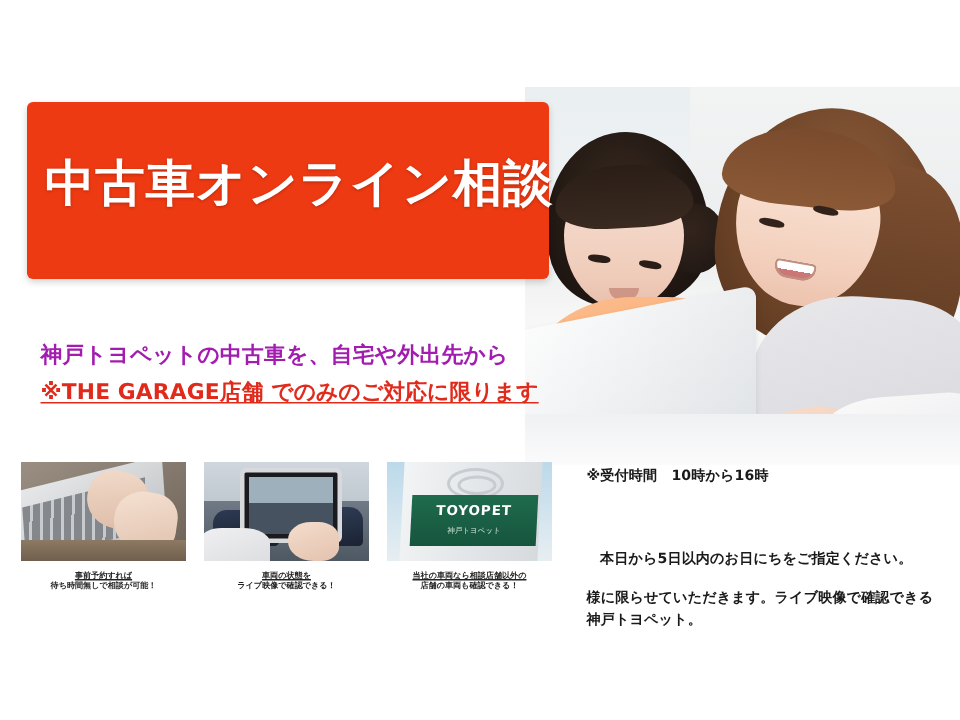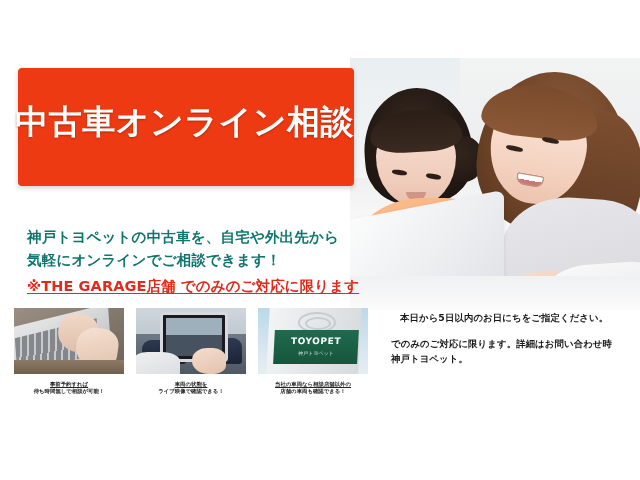--- a/index.html
+++ b/index.html
@@ -92,36 +92,36 @@
     background:linear-gradient(160deg,#fafafa,#e9e9ed);
     border-radius:40% 20% 10% 40%;transform:rotate(-4deg);}
   .hp-desk{position:absolute;left:0;bottom:0;width:100%;height:34px;
     background:linear-gradient(180deg,#f0f1f2,#fbfbfc);}
 
   
   .banner{
     position:absolute;left:18px;top:68px;width:336px;height:118px;
     background:#ed3a12;border-radius:4px;
     box-shadow:0 2px 5px rgba(0,0,0,.18);
-    display:flex;flex-direction:column;align-items:flex-end;justify-content:center;
+    display:flex;flex-direction:column;align-items:flex-start;justify-content:center;padding-left:12px;
   }
   .banner-title{
     color:#ffffff;font-weight:bold;font-size:33px;letter-spacing:.5px;
     line-height:1.05;white-space:nowrap;
     text-shadow:0 1px 2px rgba(120,20,0,.45);
     margin-bottom:10px;
   }
   .banner-sub{
     color:#ffffff;font-weight:bold;font-size:17.5px;letter-spacing:.3px;
     white-space:nowrap;line-height:1.1;
   }
 
   
   .lead{position:absolute;left:27px;top:226px;width:320px;}
-  .lead-line{color:#0f766e;font-size:14.5px;font-weight:bold;line-height:1.62;
+  .lead-line{color:#a21caf;font-size:14.5px;font-weight:bold;line-height:1.62;
     letter-spacing:.2px;white-space:nowrap;}
   .note-red{color:#e02b1c;font-size:14.5px;font-weight:bold;line-height:1.6;
     text-decoration:underline;text-underline-offset:2px;
     white-space:nowrap;letter-spacing:.1px;margin-top:2px;}
 
   
   .thumbs{position:absolute;left:14px;top:308px;width:356px;
     display:flex;gap:12px;}
   .thumb{width:110px;}
   .thumb-img{width:110px;height:66px;overflow:hidden;position:relative;
@@ -177,21 +177,21 @@
   .t3-logo{position:absolute;left:40px;top:4px;width:34px;height:17px;
     border:2px solid #c7ccd0;border-radius:50%;}
   .t3-logo:before{content:"";position:absolute;left:5px;top:3px;width:22px;height:9px;
     border:2px solid #c7ccd0;border-radius:50%;}
 
   
   .notes{position:absolute;left:391px;top:311px;width:243px;}
   .note-block{margin-bottom:11px;}
   .note-line{color:#1a1a1a;font-size:9.4px;font-weight:bold;line-height:1.58;
     letter-spacing:.1px;}
-  .note-line.indent{padding-left:9px;}
+  .note-line.indent{padding-left:9px;margin-top:40px;}
 </style>
 </head>
 <body>
 
 <div class="page">
 
   <div class="hero-photo">
     <div class="hp-bg"></div>
     <div class="hp-panel"></div>
 
@@ -221,21 +221,20 @@
     <div class="wm-sleeve"></div>
     <div class="hp-desk"></div>
   </div>
 
   <div class="banner">
     <div class="banner-title">中古車オンライン相談</div>
   </div>
 
   <div class="lead">
     <div class="lead-line">神戸トヨペットの中古車を、自宅や外出先から</div>
-    <div class="lead-line">気軽にオンラインでご相談できます！</div>
     <div class="note-red">※THE GARAGE店舗 でのみのご対応に限ります</div>
   </div>
 
   <div class="thumbs">
 
     <div class="thumb">
       <div class="thumb-img">
         <div class="t1-bg"></div>
         <div class="t1-lap"></div>
         <div class="t1-keys"></div>
@@ -279,21 +278,22 @@
       <div class="thumb-cap">
         <span class="cap-top">当社の車両なら相談店舗以外の</span>
         <span class="cap-bot">店舗の車両も確認できる！</span>
       </div>
     </div>
 
   </div>
 
   <div class="notes">
     <div class="note-block">
+      <div class="note-line">※受付時間　10時から16時</div>
       <div class="note-line indent">本日から5日以内のお日にちをご指定ください。</div>
     </div>
     <div class="note-block">
-      <div class="note-line">でのみのご対応に限ります。詳細はお問い合わせ時</div>
+      <div class="note-line">様に限らせていただきます。ライブ映像で確認できる</div>
       <div class="note-line">神戸トヨペット。</div>
     </div>
   </div>
 
 </div>
 
 </body></html>

